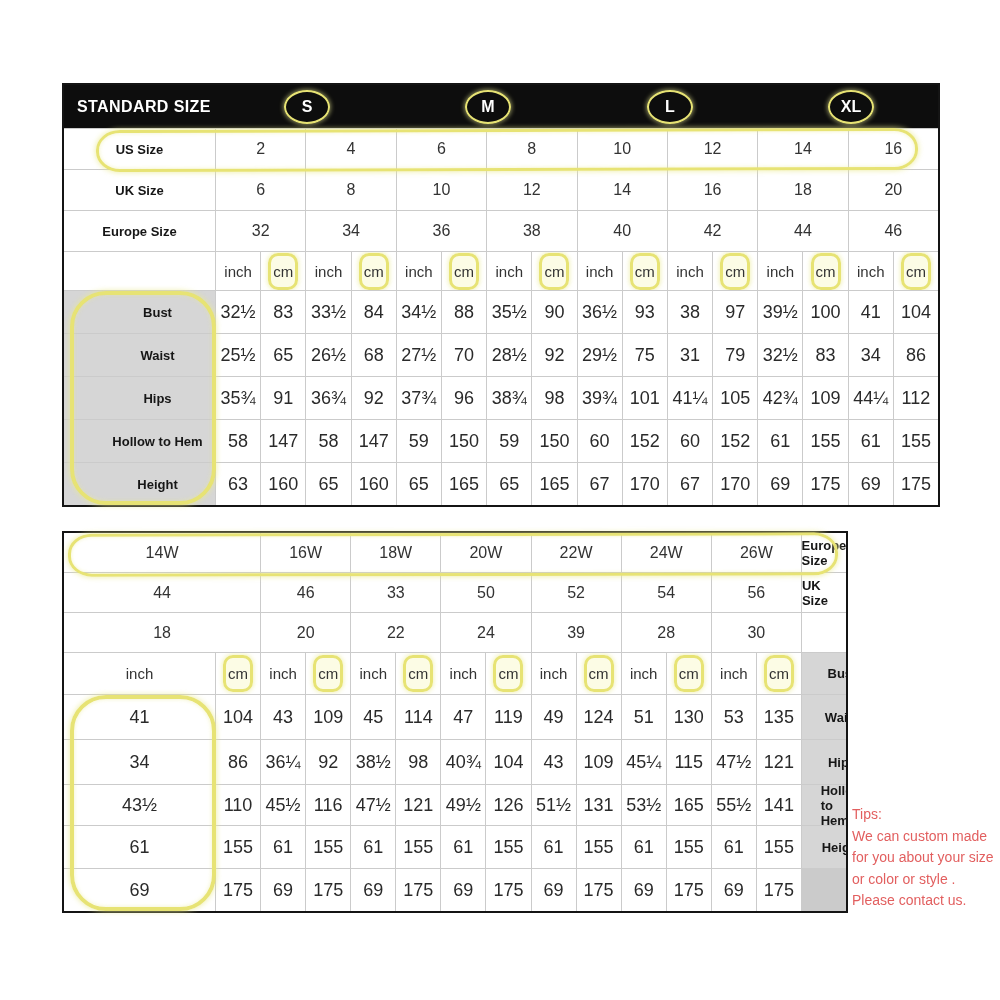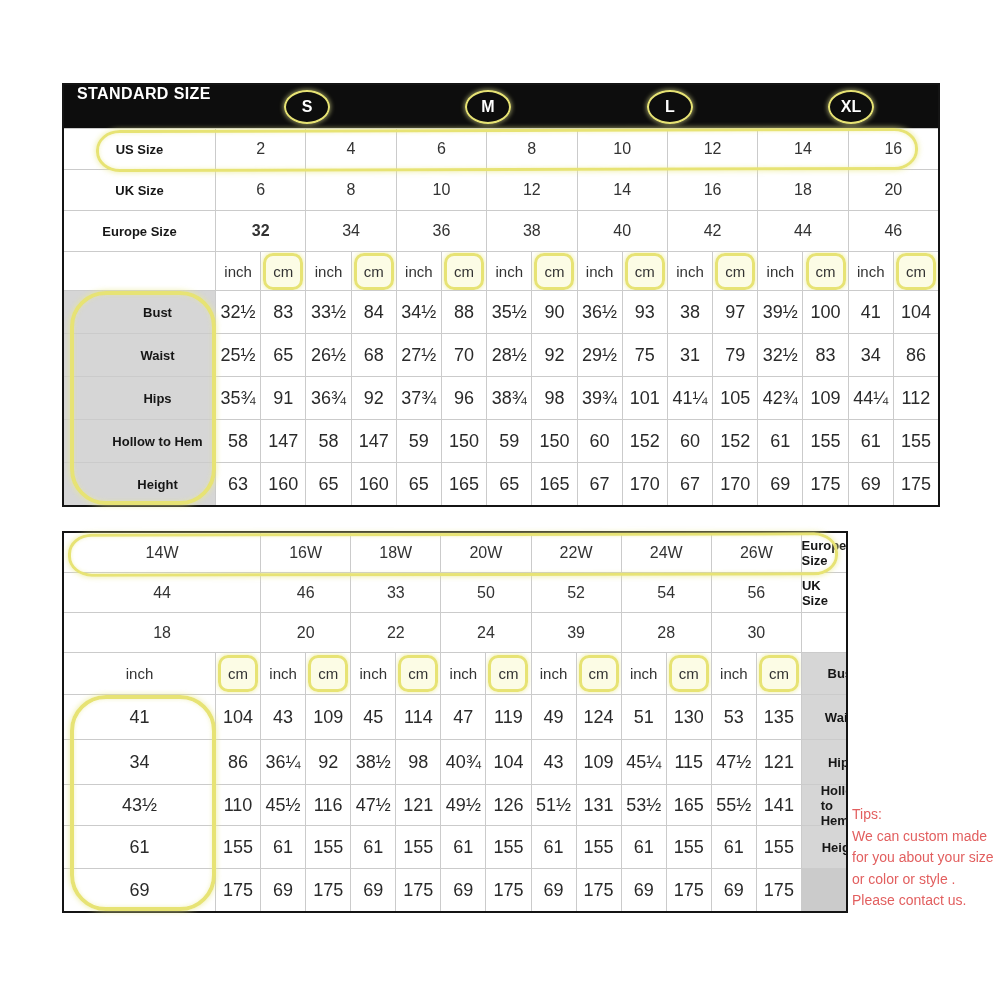--- a/index.html
+++ b/index.html
@@ -21,21 +21,21 @@
   }
   #plus-table {
     left:62px; top:531px; width:786px;
     grid-template-columns:151px repeat(14, 1fr);
     grid-template-rows:39px 39px 39px 41px 44px 44px 40px 42px 42px;
   }
   .header-bar {
     grid-column:1 / -1;
     background:var(--headerbg);
     position:relative;
-    display:flex; align-items:flex-start;
+    display:flex; align-items:center;
     color:#fff;
   }
   .header-title { font-size:16px; font-weight:bold; letter-spacing:.4px; padding-left:13px; }
   .badge {
     position:absolute; top:50%; transform:translate(-50%,-50%);
     width:46px; height:34px; border:2.5px solid var(--hl); border-radius:50%;
     display:flex; align-items:center; justify-content:center;
     color:#fff; font-weight:bold; font-size:16px;
     box-shadow:0 0 4px 1px rgba(235,235,150,.55);
   }
@@ -43,21 +43,21 @@
     background:#fff;
     display:flex; align-items:center; justify-content:center;
     color:#2a2a2a; font-size:18px; overflow:hidden; position:relative;
   }
   .cell.lbl { font-weight:bold; font-size:13px; color:#161616; }
   .cell.gray { background:var(--labelbg);padding-left:36px; }
   .cell.size-val { font-size:16px; color:#333; }
   .cell.unit { font-size:15px; color:#333; }
   .cm-hl {
     display:flex; align-items:center; justify-content:center;
-    width:40px; height:37px;
+    width:30px; height:37px;
     border:3px solid var(--hl); border-radius:10px;
     background:rgba(250,250,208,.55);
     box-shadow:0 0 4px 1px rgba(235,235,150,.6);
   }
 
   
   .hl-overlay {
     position:absolute; pointer-events:none; z-index:5;
     border:3px solid var(--hl);
     box-shadow:0 0 5px 1px rgba(233,233,145,.65), inset 0 0 4px rgba(233,233,145,.55);
@@ -102,21 +102,21 @@
       <div class="cell lbl">UK Size</div>
       <div class="cell val size-val" style="grid-column: span 2;">6</div>
       <div class="cell val size-val" style="grid-column: span 2;">8</div>
       <div class="cell val size-val" style="grid-column: span 2;">10</div>
       <div class="cell val size-val" style="grid-column: span 2;">12</div>
       <div class="cell val size-val" style="grid-column: span 2;">14</div>
       <div class="cell val size-val" style="grid-column: span 2;">16</div>
       <div class="cell val size-val" style="grid-column: span 2;">18</div>
       <div class="cell val size-val" style="grid-column: span 2;">20</div>
       <div class="cell lbl">Europe Size</div>
-      <div class="cell val size-val" style="grid-column: span 2; font-weight: bold;">32</div>
+      <div class="cell val size-val" style="grid-column: span 2;">32</div>
       <div class="cell val size-val" style="grid-column: span 2;">34</div>
       <div class="cell val size-val" style="grid-column: span 2;">36</div>
       <div class="cell val size-val" style="grid-column: span 2;">38</div>
       <div class="cell val size-val" style="grid-column: span 2;">40</div>
       <div class="cell val size-val" style="grid-column: span 2;">42</div>
       <div class="cell val size-val" style="grid-column: span 2;">44</div>
       <div class="cell val size-val" style="grid-column: span 2;">46</div>
       <div class="cell unit-spacer"></div>
       <div class="cell val unit">inch</div>
       <div class="cell val unit">

